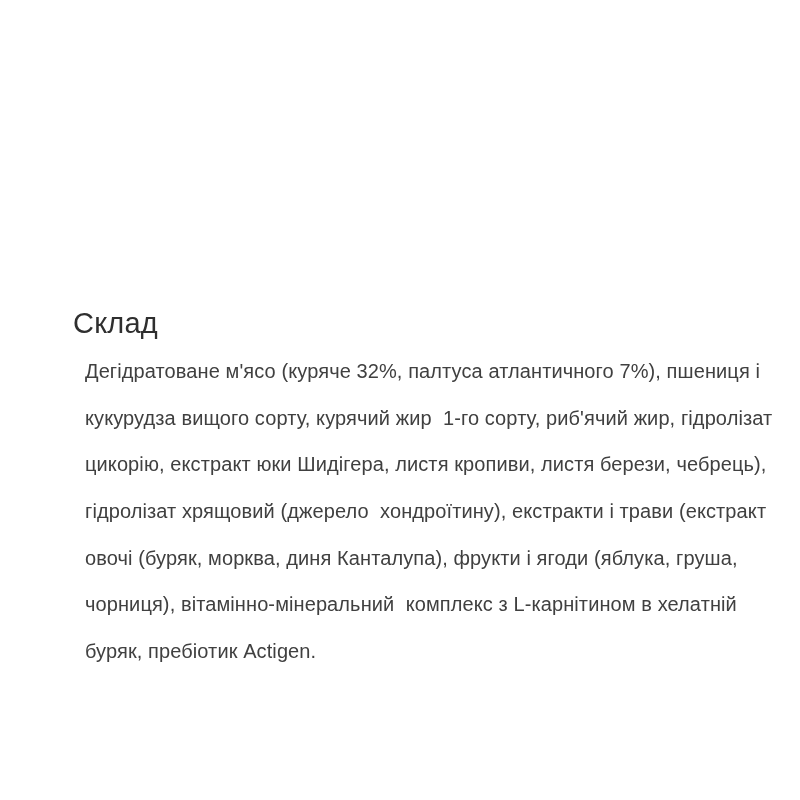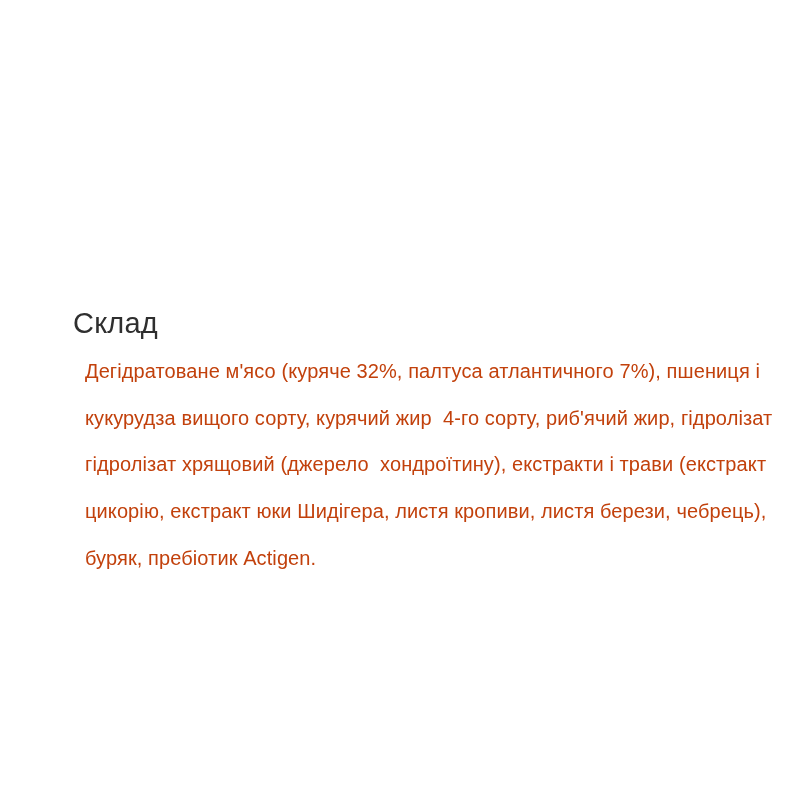--- a/index.html
+++ b/index.html
@@ -18,35 +18,37 @@
   }
   .section-heading {
     font-size: 29px;
     font-weight: 500;
     color: #2f2f2f;
     letter-spacing: 0.2px;
     line-height: 1.2;
   }
   .ingredients-paragraph {
     margin-top: 13px;
-    color: #c2410c;
+    color: #404040;
     font-size: 20px;
     font-weight: 400;
   }
   .ingredient-line {
     line-height: 34.7px;
     white-space: pre-wrap;
     letter-spacing: 0.1px;
   }
 </style>
 </head>
 <body>
 
 <div class="page">
   <h2 class="section-heading">Склад</h2>
   <div class="ingredients-paragraph">
     <div class="ingredient-line">Дегідратоване м'ясо (куряче 32%, палтуса атлантичного 7%), пшениця і</div>
-    <div class="ingredient-line">кукурудза вищого сорту, курячий жир  4-го сорту, риб'ячий жир, гідролізат</div>
+    <div class="ingredient-line">кукурудза вищого сорту, курячий жир  1-го сорту, риб'ячий жир, гідролізат</div>
+    <div class="ingredient-line">цикорію, екстракт юки Шидігера, листя кропиви, листя берези, чебрець),</div>
     <div class="ingredient-line">гідролізат хрящовий (джерело  хондроїтину), екстракти і трави (екстракт</div>
-    <div class="ingredient-line">цикорію, екстракт юки Шидігера, листя кропиви, листя берези, чебрець),</div>
+    <div class="ingredient-line">овочі (буряк, морква, диня Канталупа), фрукти і ягоди (яблука, груша,</div>
+    <div class="ingredient-line">чорниця), вітамінно-мінеральний  комплекс з L-карнітином в хелатній</div>
     <div class="ingredient-line">буряк, пребіотик Actigen.</div>
   </div>
 </div>
 
 </body></html>

